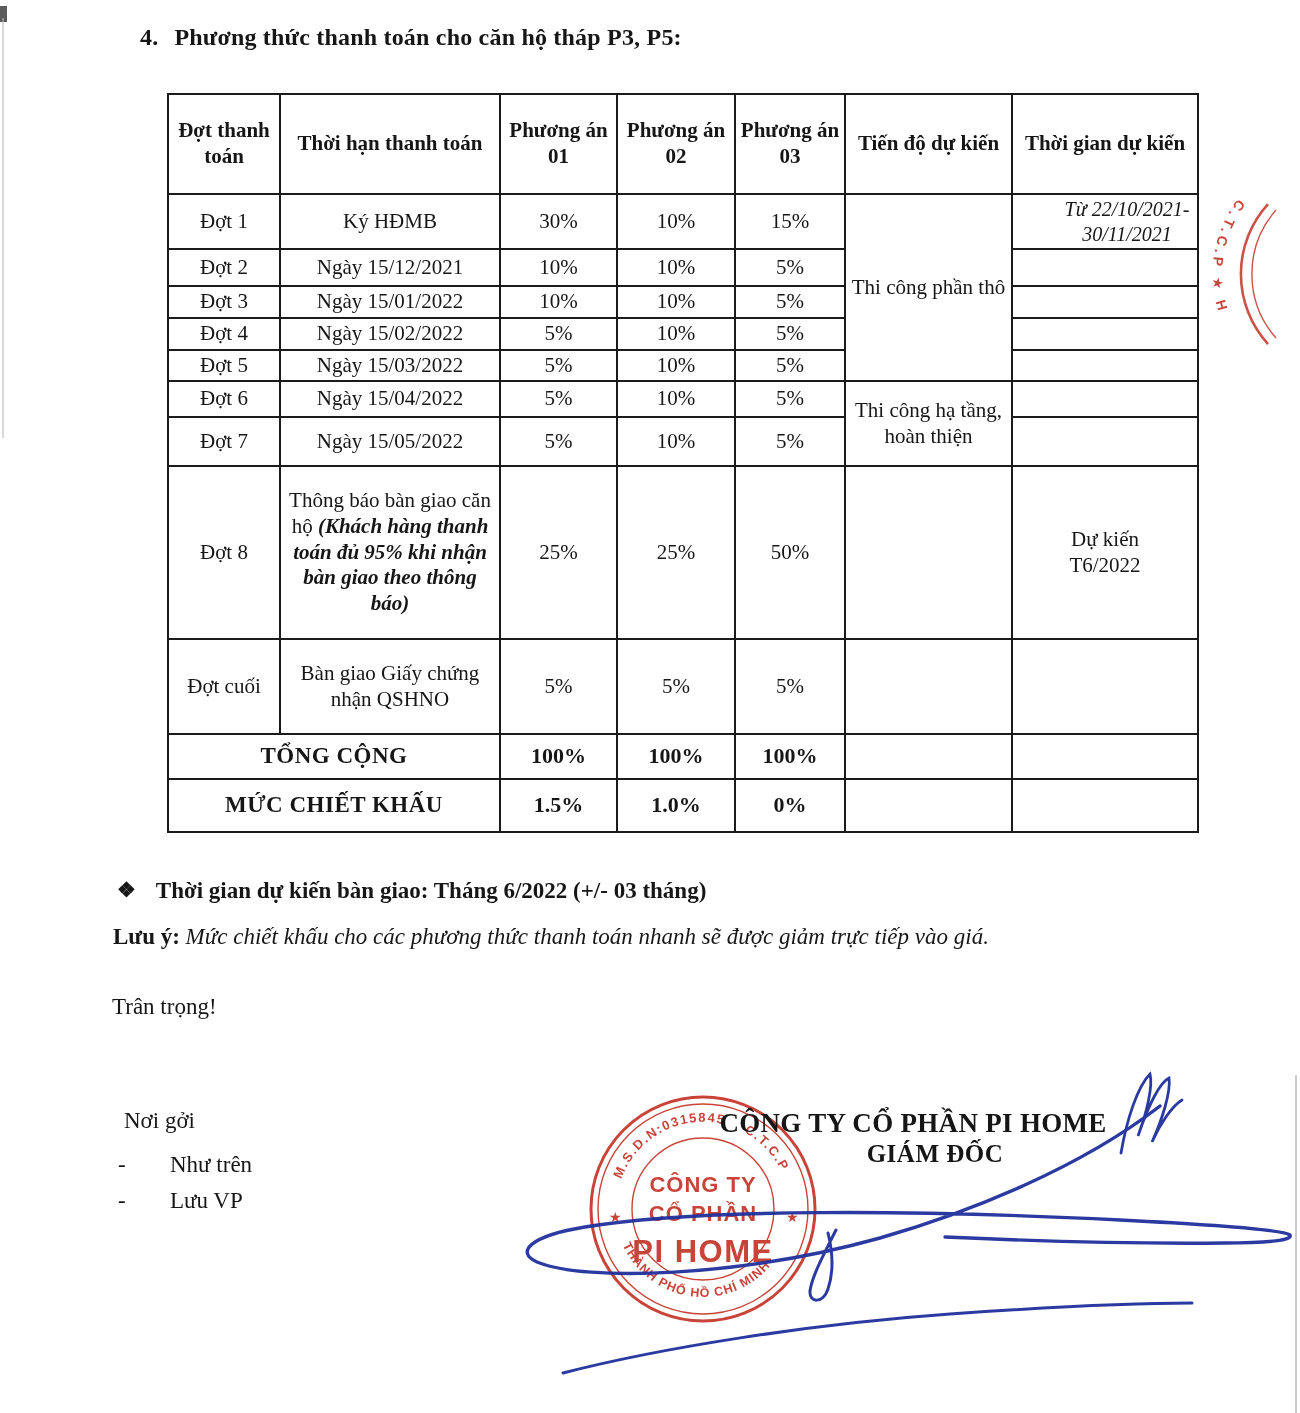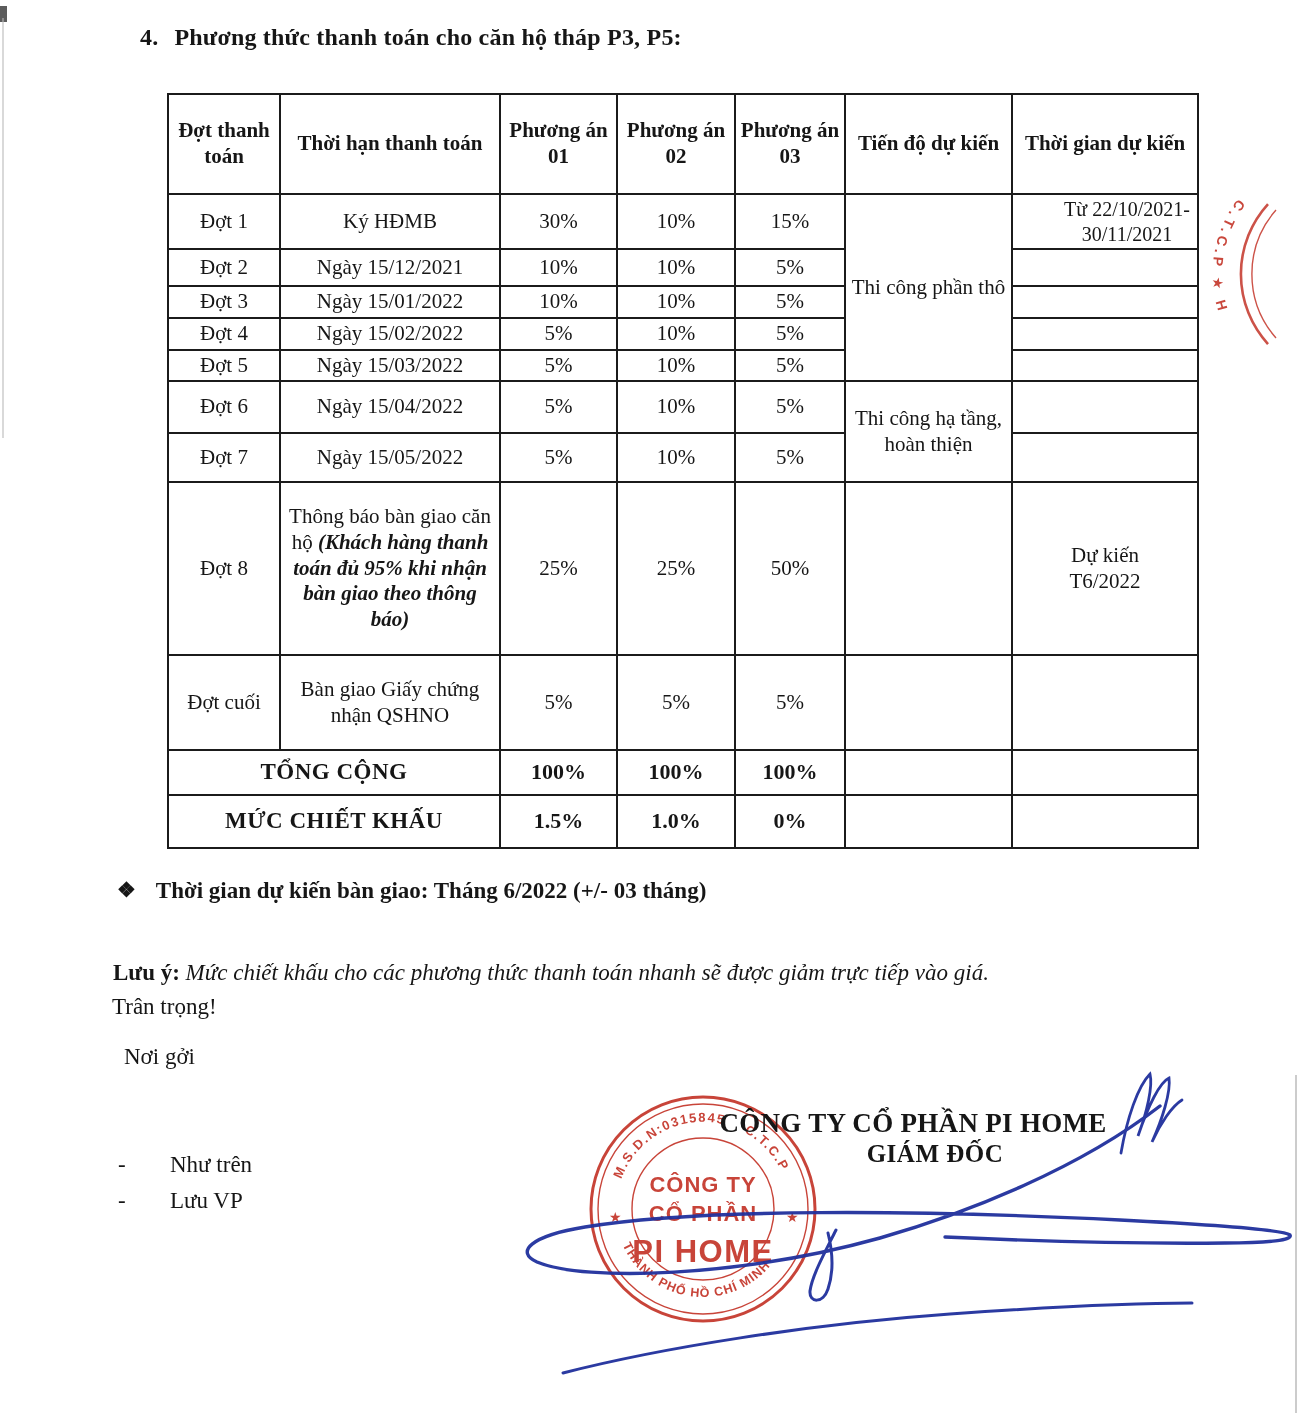--- a/index.html
+++ b/index.html
@@ -16,37 +16,37 @@
 
   
   .pay-table{left:167px;top:93px;}
   table{border-collapse:collapse;table-layout:fixed;width:1030px;}
   th,td{
     border:2px solid #1b1b1b;padding:1px 4px;text-align:center;vertical-align:middle;
     font-size:21px;line-height:1.22;overflow:hidden;
   }
   th{font-weight:bold;}
   td.pct{font-size:21px;}
-  td.time-cell{font-size:20px;padding-left:48px;}
+  td.time-cell{font-style:italic;font-size:20px;padding-left:48px;}
   td.note-cell .plain{font-size:21px;}
   td.note-cell .bi{font-weight:bold;font-style:italic;font-size:21px;}
   tr.total-row td{font-weight:bold;font-size:22px;}
   tr.total-row td.row-label{font-size:23px;letter-spacing:.5px;}
   .wrap-narrow{display:block;width:96px;margin:0 auto;}
 
   
   .bullet-line{left:117px;top:878px;font-size:23px;font-weight:bold;}
   .bullet-line .glyph{font-size:21px;margin-right:20px;position:relative;top:-1px;}
-  .note-line{left:113px;top:960px;font-size:23px;font-family:Liberation Serif, serif;}
+  .note-line{left:113px;top:924px;font-size:23px;font-family:Liberation Serif, serif;}
   .note-line .lbl{font-weight:bold;}
   .note-line .txt{font-style:italic;}
   .regards{left:112px;top:994px;font-size:23px;}
 
   
-  .recipients-title{left:124px;top:1044px;font-size:23px;}
+  .recipients-title{left:124px;top:1108px;font-size:23px;}
   .recipient{font-size:23px;}
   .recipient .dash{position:absolute;left:0;}
   .recipient .lbl{position:absolute;left:52px;white-space:nowrap;}
   .company-block{left:620px;top:1108px;width:586px;text-align:center;}
   .company-name{font-size:27px;font-weight:bold;letter-spacing:.3px;white-space:nowrap;}
   .position-name{font-size:25px;font-weight:bold;margin-top:1px;position:relative;left:22px;letter-spacing:.5px;}
   .signer-block{left:620px;top:1432px;width:586px;}
   .signer-name{font-size:27px;font-weight:bold;letter-spacing:.5px;white-space:nowrap;}
 
   
@@ -125,21 +125,21 @@
     <td></td>
   </tr>
   <tr style="height:31px">
     <td>Đợt 5</td>
     <td>Ngày 15/03/2022</td>
     <td class="pct">5%</td>
     <td class="pct">10%</td>
     <td class="pct">5%</td>
     <td></td>
   </tr>
-  <tr style="height:52px">
+  <tr style="height:36px">
     <td>Đợt 6</td>
     <td>Ngày 15/04/2022</td>
     <td class="pct">5%</td>
     <td class="pct">10%</td>
     <td class="pct">5%</td>
     <td rowspan="2">Thi công hạ tầng, hoàn thiện</td>
     <td></td>
   </tr>
   <tr style="height:49px">
     <td>Đợt 7</td>

